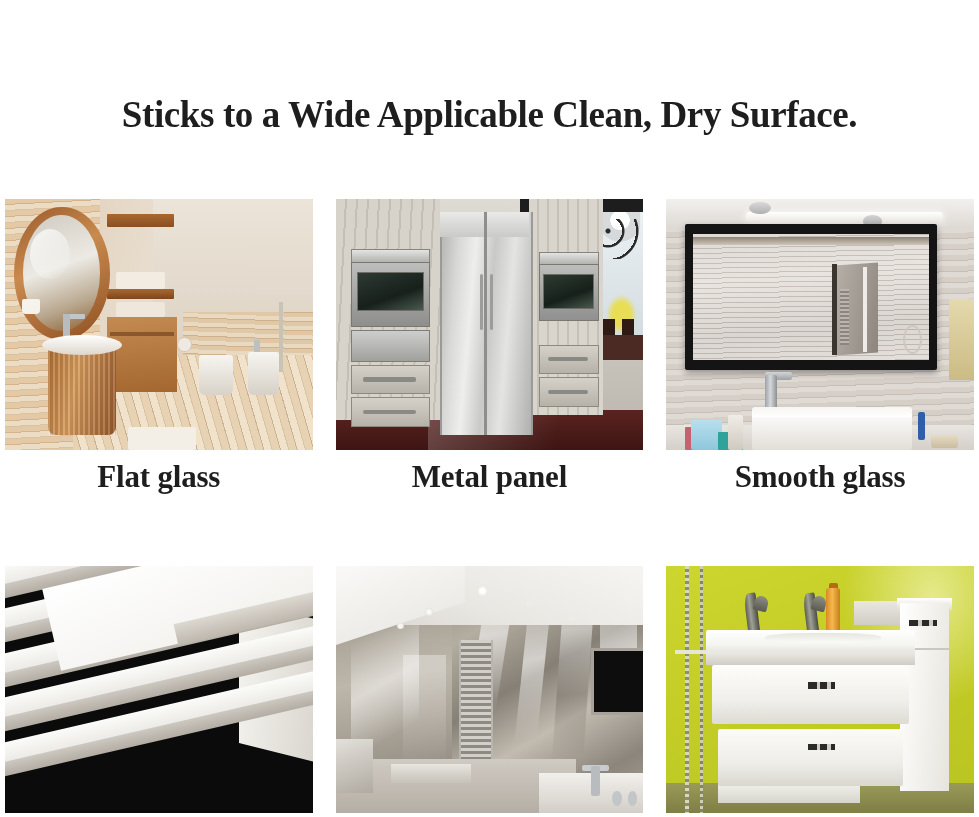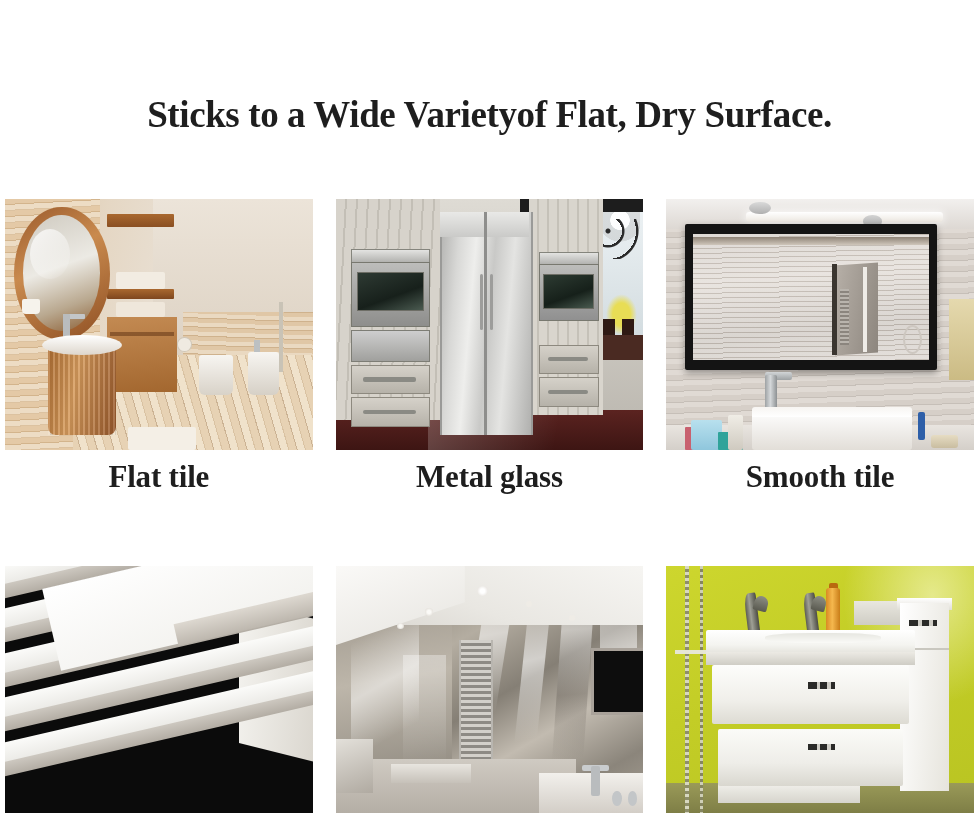--- a/index.html
+++ b/index.html
@@ -324,21 +324,21 @@
     background:linear-gradient(90deg,#d98a22,#f5b84e 45%,#c97d18);border-radius:3px 3px 2px 2px;}
   .p6 .bottleCap{left:52.8%;top:7%;width:3%;height:3%;background:#b9690f;border-radius:2px;}
   .p6 .mirrorEdge{left:61%;top:14%;width:18%;height:10%;
     background:linear-gradient(180deg,#e9e7df,#cfcdc4);}
 </style>
 </head>
 <body>
 
 <div class="page">
 
-  <div class="subtitle">Sticks to a Wide Varietyof Flat, Dry Surface.</div>
+  <div class="subtitle">Sticks to a Wide Applicable Clean, Dry Surface.</div>
 
   <div class="grid">
 
     <div class="row">
 
       <div class="cell">
         <div class="photo p1">
           <div class="lay wallR"></div>
             <div class="lay backwall"></div>
           <div class="lay tileL"></div>
@@ -359,21 +359,21 @@
             <div class="lay tap"></div>
           <div class="lay basinBody"></div>
             <div class="lay basinRib"></div>
           <div class="lay basinTop"></div>
           <div class="lay divider"></div>
             <div class="lay roll"></div>
           <div class="lay toilet1"></div>
             <div class="lay toiletTap"></div>
           <div class="lay toilet2"></div>
         </div>
-        <div class="caption">Flat tile</div>
+        <div class="caption">Flat glass</div>
       </div>
 
       <div class="cell">
         <div class="photo p2">
           <div class="lay bg"></div>
           <div class="lay window"></div>
           <div class="lay plant"></div>
           <div class="lay dchair1"></div>
             <div class="lay dchair2"></div>
           <div class="lay dtable"></div>
@@ -398,21 +398,21 @@
           <div class="lay drwB"></div>
             <div class="lay hB"></div>
           <div class="lay ovenCbar"></div>
             <div class="lay ovenC"></div>
             <div class="lay ovenCglass"></div>
           <div class="lay drwC"></div>
             <div class="lay hC"></div>
           <div class="lay drwD"></div>
             <div class="lay hD"></div>
         </div>
-        <div class="caption">Metal glass</div>
+        <div class="caption">Metal panel</div>
       </div>
 
       <div class="cell">
         <div class="photo p3">
           <div class="lay wall"></div>
             <div class="lay ceil"></div>
           <div class="lay lightBar"></div>
             <div class="lay lightCap"></div>
             <div class="lay lightCap2"></div>
           <div class="lay towelY"></div>
@@ -430,21 +430,21 @@
             <div class="lay faucet"></div>
           <div class="lay sink"></div>
             <div class="lay sinkTop"></div>
           <div class="lay pink"></div>
             <div class="lay cupBlue"></div>
           <div class="lay teal"></div>
             <div class="lay bottle"></div>
           <div class="lay brush"></div>
             <div class="lay soap"></div>
         </div>
-        <div class="caption">Smooth tile</div>
+        <div class="caption">Smooth glass</div>
       </div>
 
     </div>
 
     <div class="row row2">
 
       <div class="cell">
         <div class="photo p4">
           <div class="lay dark"></div>
           <div class="lay rightStack"></div>

